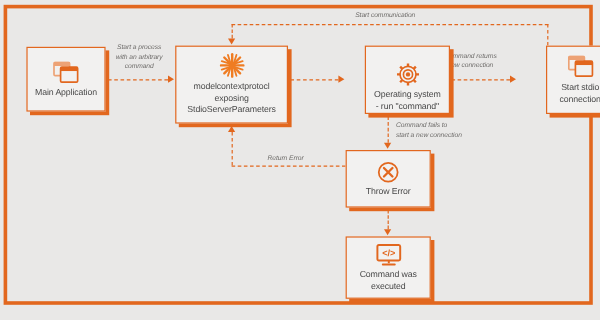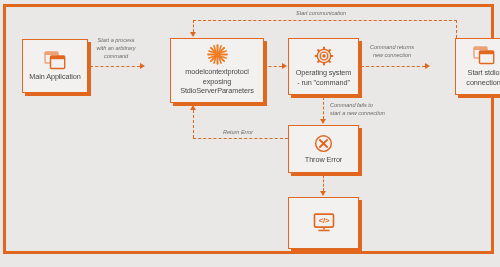--- a/index.html
+++ b/index.html
@@ -43,22 +43,22 @@
   .node .label{white-space:pre-line;}
   .ico{
     width:22px;height:20px;
     display:flex;align-items:center;justify-content:center;
     margin-bottom:2px;
   }
   .ico svg{display:block;}
 
   
   #n-main   {left:22px;  top:39px;  width:66px; height:54px;}
-  #n-mcp    {left:146px; top:38px;  width:94px; height:65px;margin-left:24px;}
-  #n-os     {left:288px; top:38px;  width:71px; height:57px;}
+  #n-mcp    {left:146px; top:38px;  width:94px; height:65px;}
+  #n-os     {left:304px; top:38px;  width:71px; height:57px;justify-content:flex-end;}
   #n-stdio  {left:431px; top:38px;  width:57px; height:57px;margin-left:24px;}
   #n-err    {left:288px; top:125px; width:71px; height:48px;align-items:center;}
   #n-exec   {left:288px; top:197px; width:71px; height:52px;}
   .h-dash{
     position:absolute;height:0;
     border-top:1.4px dashed #e2671e;
   }
   .v-dash{
     position:absolute;width:0;
     border-left:1.4px dashed #e2671e;
@@ -219,15 +219,17 @@
 
   <div class="node" id="n-exec">
     <div class="ico">
       <svg width="22" height="19" viewBox="0 0 24 21">
         <rect x="1.5" y="1.2" width="21" height="14.4" rx="1.4" fill="none" stroke="#e2671e" stroke-width="1.8"></rect>
         <text x="12" y="11.6" font-family="'Liberation Sans',sans-serif" font-size="8.4" font-weight="bold" fill="#e2671e" text-anchor="middle">&lt;/&gt;</text>
         <line x1="12" y1="15.6" x2="12" y2="18.2" stroke="#e2671e" stroke-width="1.8"></line>
         <line x1="6.5" y1="19.3" x2="17.5" y2="19.3" stroke="#e2671e" stroke-width="1.8" stroke-linecap="round"></line>
       </svg>
     </div>
+    <div class="label">Command was
+executed</div>
   </div>
 
 </div>
 
 </body></html>

